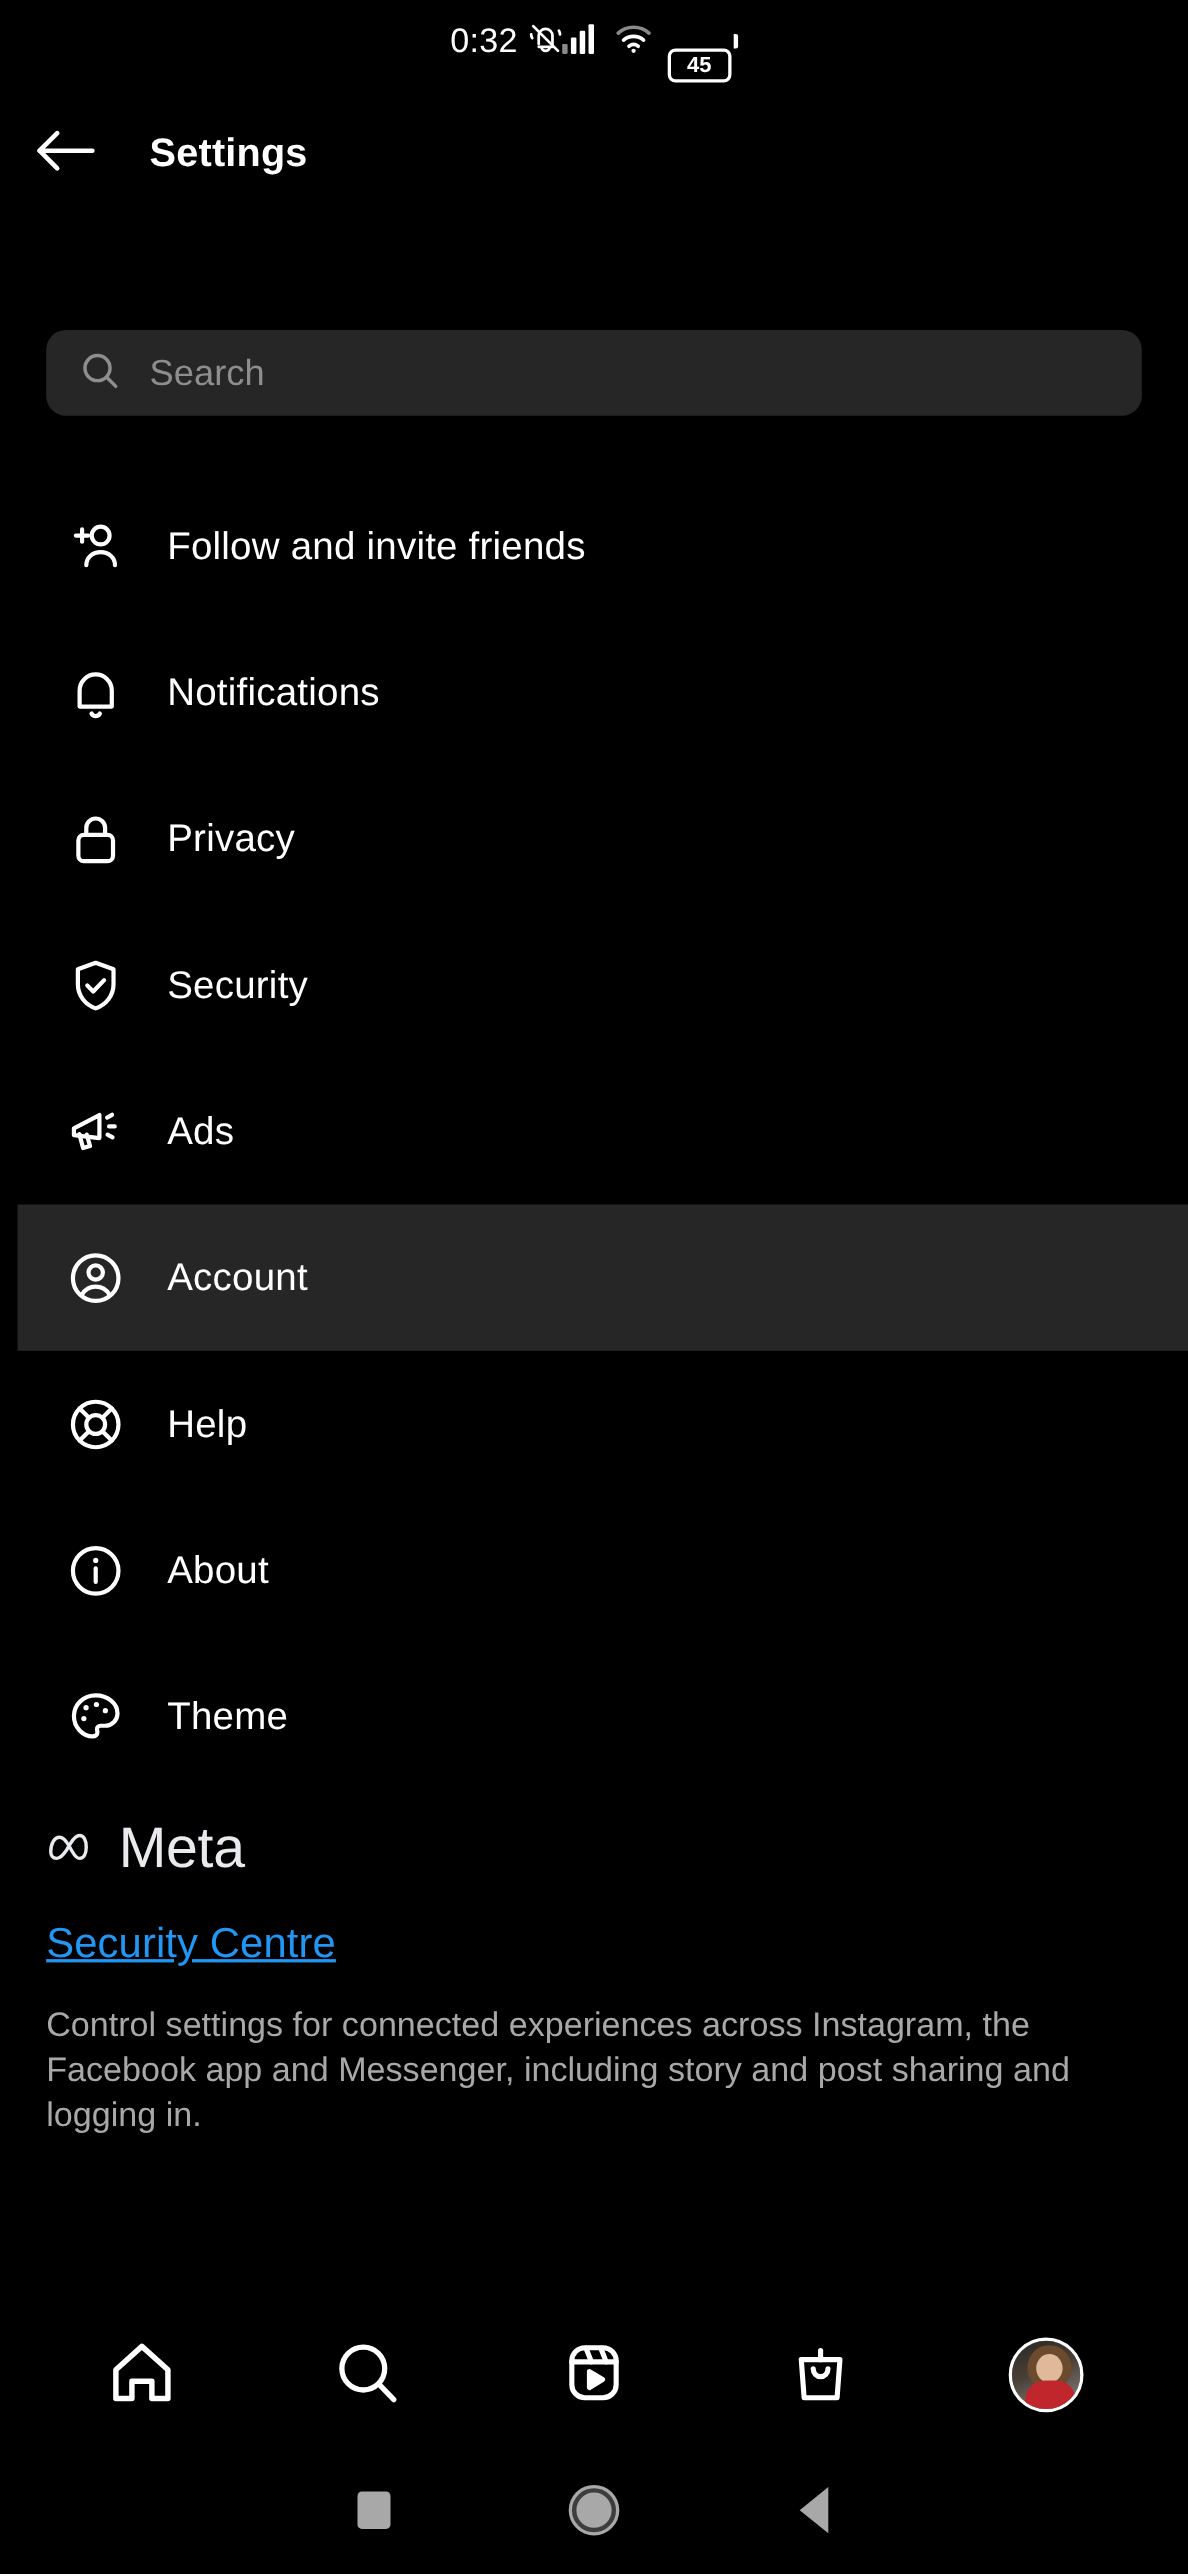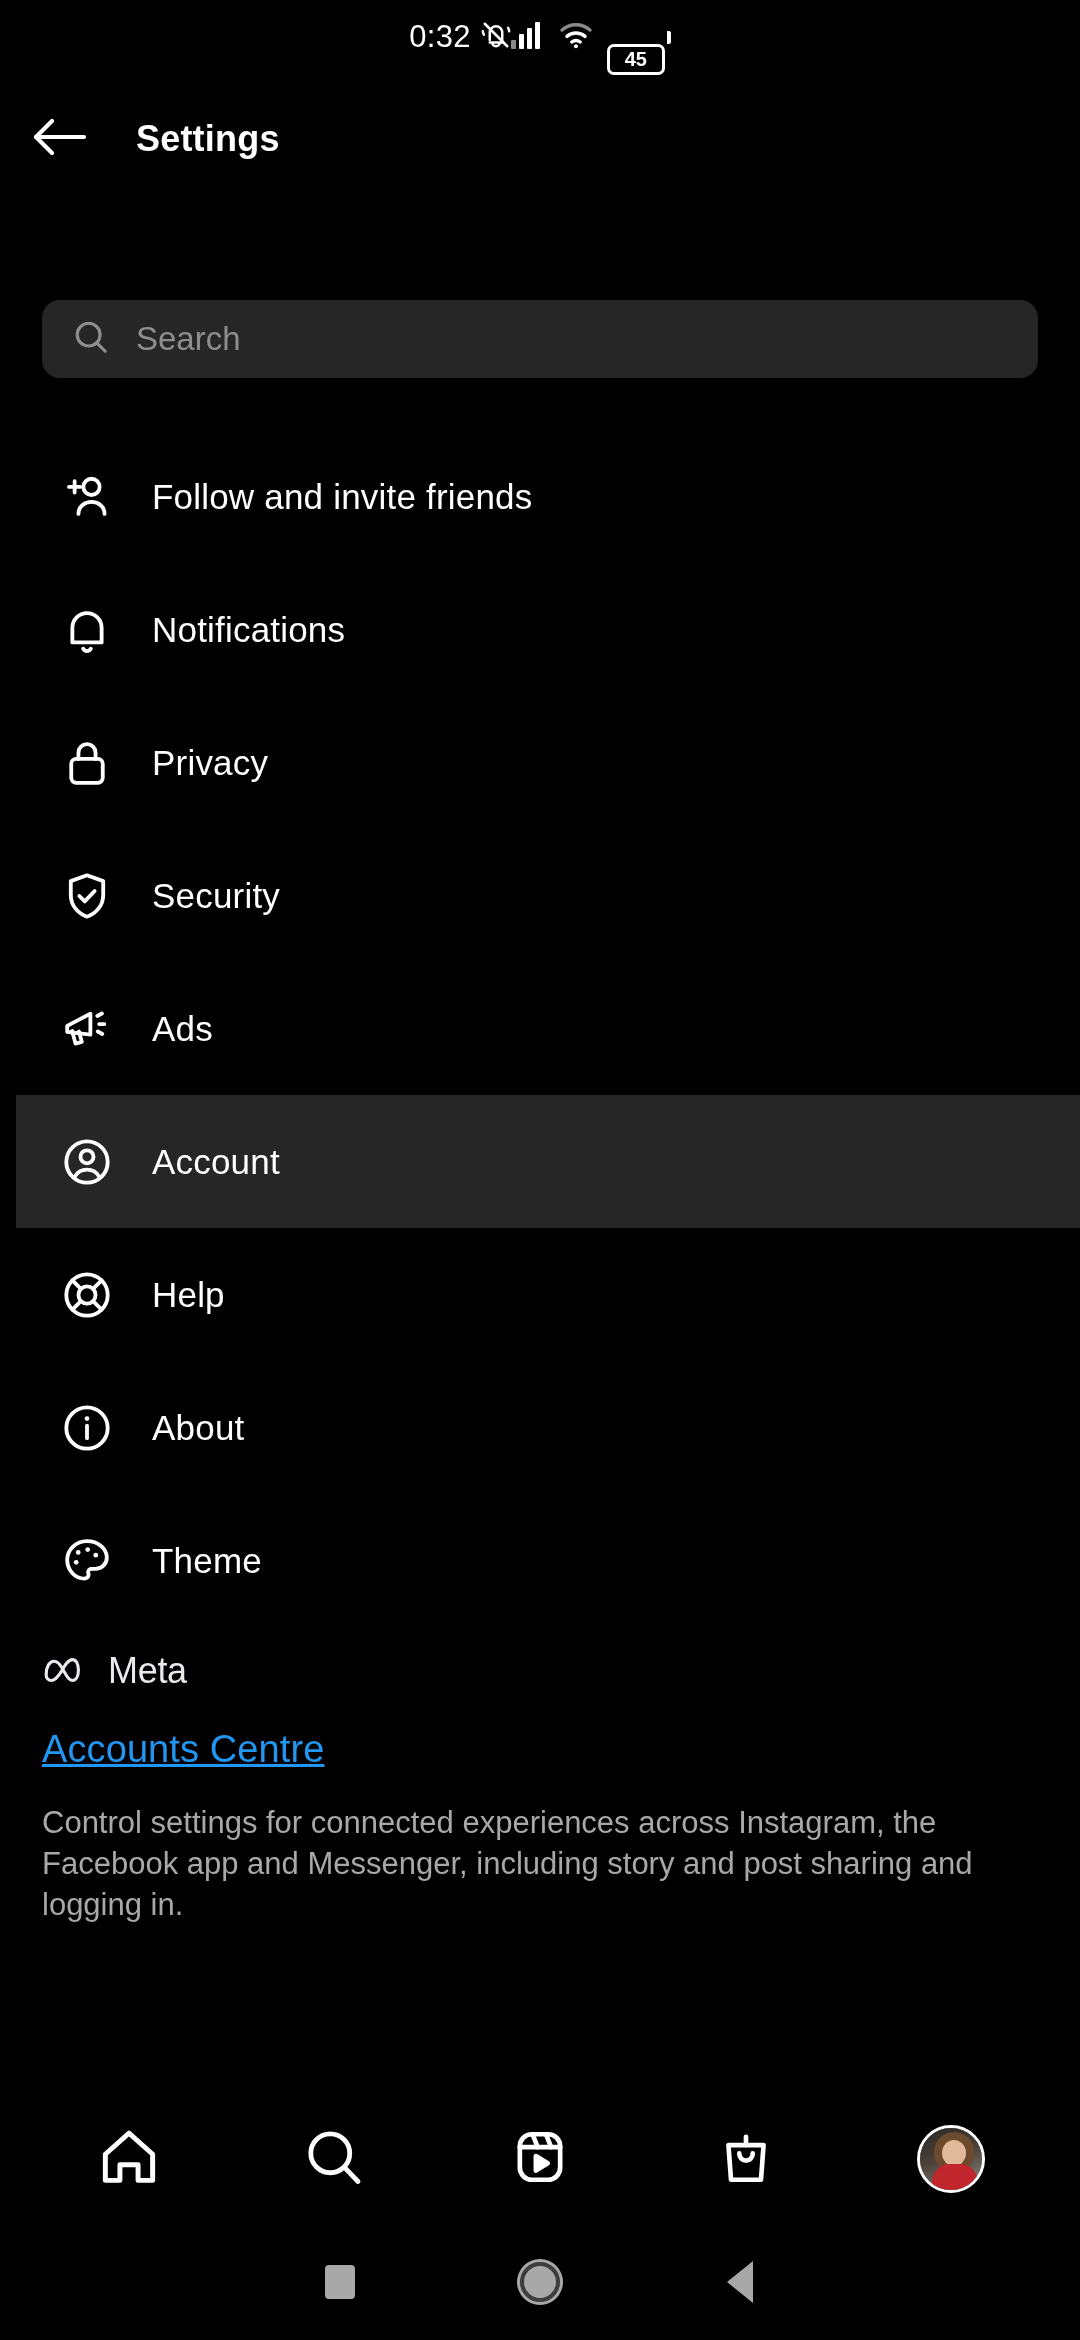--- a/index.html
+++ b/index.html
@@ -60,21 +60,21 @@
   .row.active { background:#262626; }
   .row-icon {
     width:58px; height:58px; display:flex; align-items:center; justify-content:center;
     flex:0 0 58px;
   }
   .row-label { font-size:35px; color:#fff; margin-left:36px; letter-spacing:.2px; }
 
   
   .meta-block { position:absolute; top:1650px; left:42px; width:1000px; }
   .meta-brand { display:flex; align-items:center; gap:14px; }
-  .meta-word { font-size:36px; color:#e8eaed; letter-spacing:-0.3px; }
+  .meta-word { font-size:52px; color:#e8eaed; letter-spacing:-0.3px; }
   .accounts-centre {
     display:block; margin-top:36px; font-size:38px; color:#2196f3; letter-spacing:.1px;
   }
   .meta-desc {
     margin-top:32px; font-size:31px; line-height:1.32; color:#a8a8a8;
     width:955px;
   }
 
   
   .bottomnav {
@@ -284,21 +284,21 @@
 
   <div class="meta-block">
     <div class="meta-brand">
       <span>
         <svg width="52" height="32" viewBox="0 0 40 24" fill="none" stroke="#e8eaed" stroke-width="2.4" stroke-linecap="round">
           <path d="M3.2 16.4c0-6.3 2.6-10.4 6.1-10.4 2.6 0 4.4 2.1 6.4 5.6l2.4 4.2c2 3.5 3.3 5 5.3 5 2.9 0 4.6-3.3 4.6-8 0-4.8-1.8-8-4.6-8-2.4 0-4.2 1.9-6.5 5.7l-2.5 4.2C12 18 10.2 20.8 7.3 20.8c-2.6 0-4.1-2-4.1-4.4z"></path>
         </svg>
       </span>
       <span class="meta-word">Meta</span>
     </div>
-    <a class="accounts-centre" href="#">Accounts Centre</a>
+    <a class="accounts-centre" href="#">Security Centre</a>
     <div class="meta-desc">Control settings for connected experiences across Instagram, the Facebook app and Messenger, including story and post sharing and logging in.</div>
   </div>
 
   <div class="bottomnav">
     <div class="navitem">
       <span>
         <svg width="66" height="66" viewBox="0 0 24 24" fill="none" stroke="#fff" stroke-width="1.8" stroke-linecap="round" stroke-linejoin="round">
           <path d="M3.4 11L12 3.3 20.6 11v9.5h-5.3v-5.7H8.7v5.7H3.4V11z"></path>
         </svg>
       </span>

